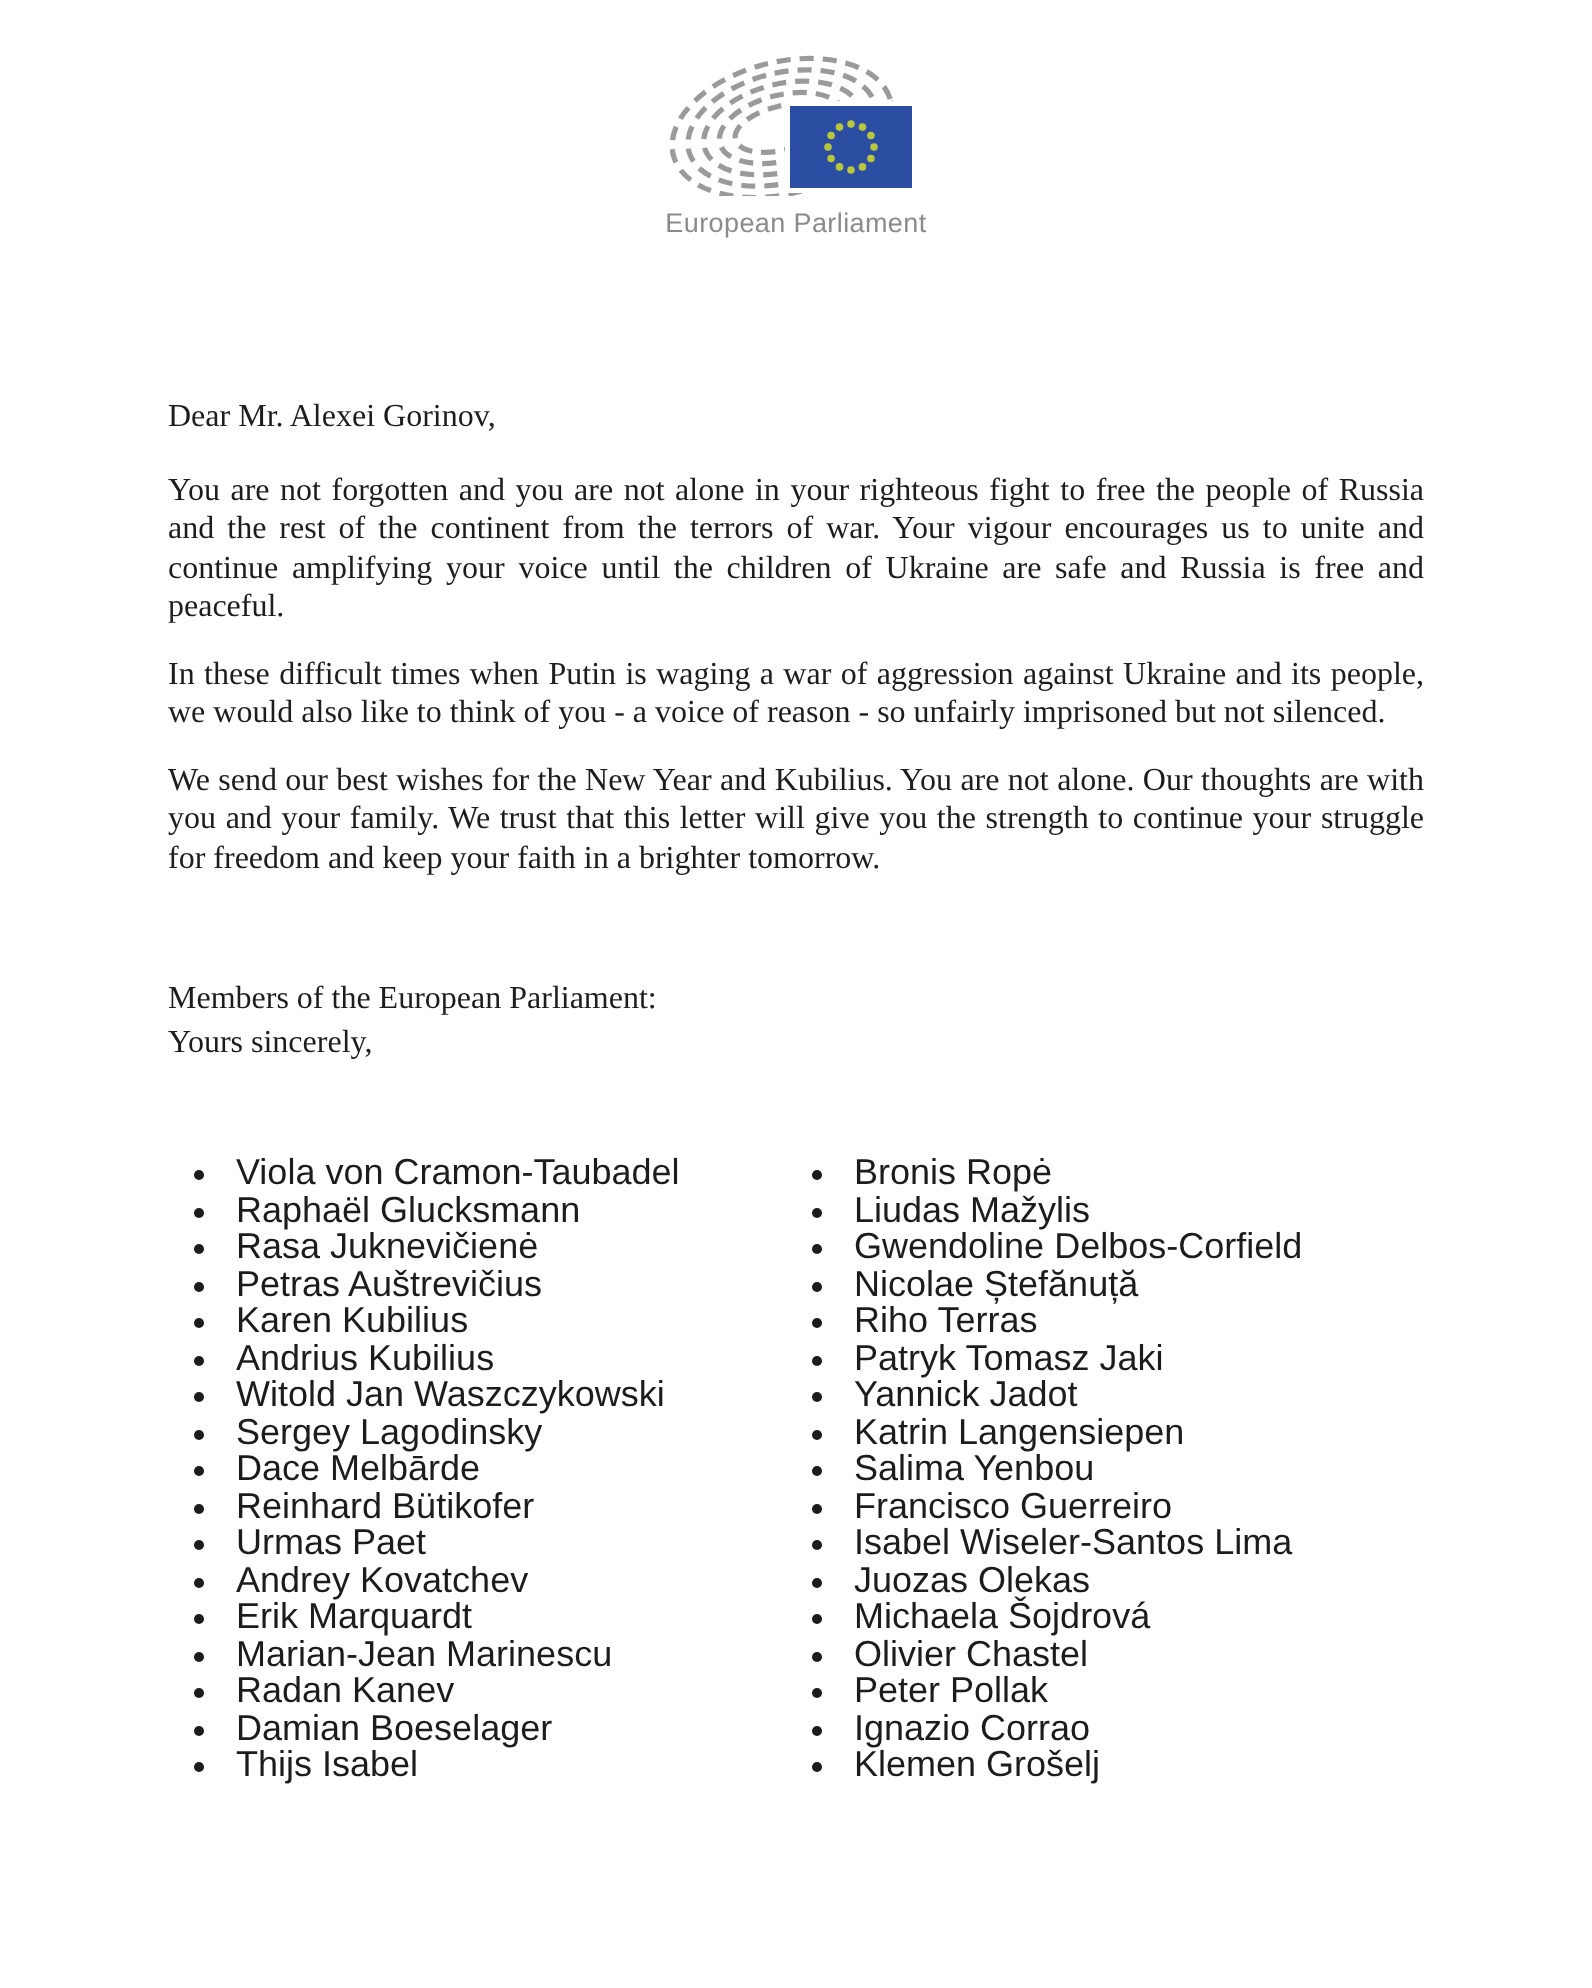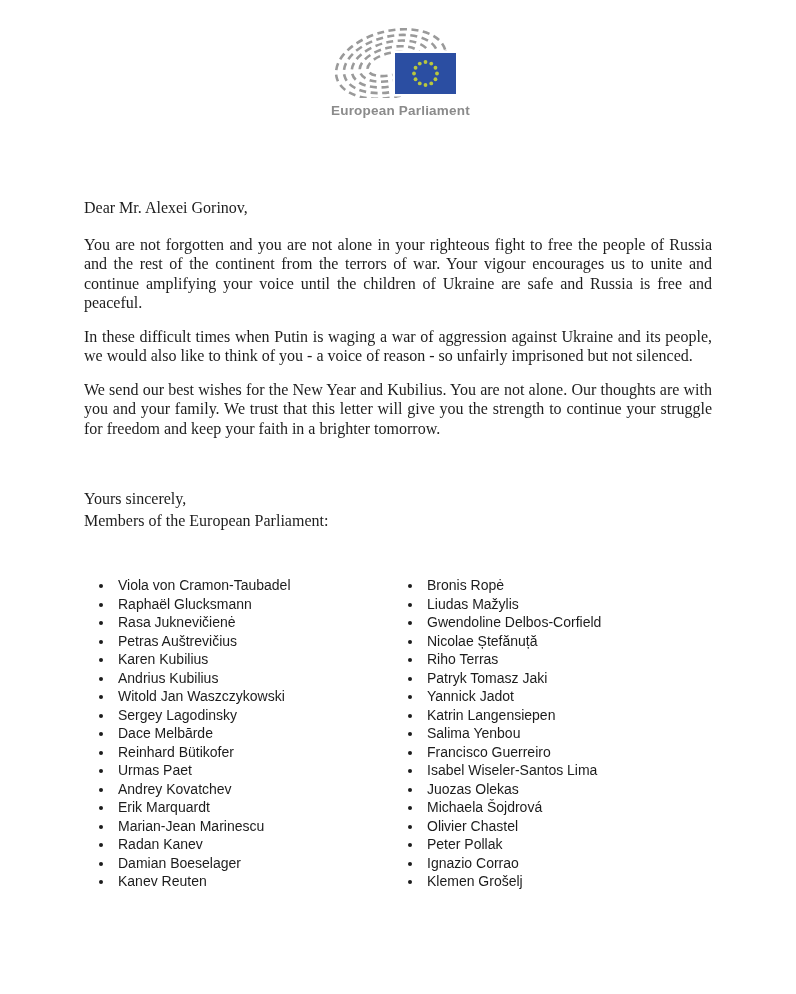--- a/index.html
+++ b/index.html
@@ -14,21 +14,21 @@
     font-family: "Liberation Serif", serif;
     color: #1d1d1d;
   }
   .logo-wrap {
     width: 134px;
     margin: 0 auto;
     text-align: center;
   }
   .logo-caption {
     font-family: "Liberation Sans", sans-serif;
-    font-weight: bold;
+    font-weight: normal;
     font-size: 13.5px;
     letter-spacing: 0.2px;
     color: #8b8b8b;
     margin-top: 1px;
     white-space: nowrap;
   }
   .greeting {
     margin-top: 80px;
     font-size: 16px;
     line-height: 19.5px;
@@ -42,21 +42,21 @@
   }
   .closing {
     margin-top: 50px;
     font-size: 16px;
     line-height: 22px;
   }
   .signatories {
     display: flex;
     margin-top: 44px;
     font-family: "Liberation Sans", sans-serif;
-    font-size: 14px;
+    font-size: 18px;
     color: #1c1c1c;
   }
   .signatories ul {
     margin: 0;
     padding: 0 0 0 30px;
     list-style: disc;
   }
   .signatories ul.col-left { width: 279px; flex: 0 0 auto; }
   .signatories ul.col-right { flex: 1 1 auto; }
   .signatories li {
@@ -100,43 +100,43 @@
 
   <div class="greeting">Dear Mr. Alexei Gorinov,</div>
 
   <div class="body-text">
     <p>You are not forgotten and you are not alone in your righteous fight to free the people of Russia and the rest of the continent from the terrors of war. Your vigour encourages us to unite and continue amplifying your voice until the children of Ukraine are safe and Russia is free and peaceful.</p>
     <p>In these difficult times when Putin is waging a war of aggression against Ukraine and its people, we would also like to think of you - a voice of reason - so unfairly imprisoned but not silenced.</p>
     <p>We send our best wishes for the New Year and Kubilius. You are not alone. Our thoughts are with you and your family. We trust that this letter will give you the strength to continue your struggle for freedom and keep your faith in a brighter tomorrow.</p>
   </div>
 
   <div class="closing">
+    <div>Members of the European Parliament:</div>
     <div>Yours sincerely,</div>
-    <div>Members of the European Parliament:</div>
   </div>
 
   <div class="signatories">
     <ul class="col-left">
         <li>Viola von Cramon-Taubadel</li>
         <li>Raphaël Glucksmann</li>
         <li>Rasa Juknevičienė</li>
         <li>Petras Auštrevičius</li>
         <li>Karen Kubilius</li>
         <li>Andrius Kubilius</li>
         <li>Witold Jan Waszczykowski</li>
         <li>Sergey Lagodinsky</li>
         <li>Dace Melbārde</li>
         <li>Reinhard Bütikofer</li>
         <li>Urmas Paet</li>
         <li>Andrey Kovatchev</li>
         <li>Erik Marquardt</li>
         <li>Marian-Jean Marinescu</li>
         <li>Radan Kanev</li>
         <li>Damian Boeselager</li>
-        <li>Kanev Reuten</li>
+        <li>Thijs Isabel</li>
       </ul>
     <ul class="col-right">
         <li>Bronis Ropė</li>
         <li>Liudas Mažylis</li>
         <li>Gwendoline Delbos-Corfield</li>
         <li>Nicolae Ștefănuță</li>
         <li>Riho Terras</li>
         <li>Patryk Tomasz Jaki</li>
         <li>Yannick Jadot</li>
         <li>Katrin Langensiepen</li>

